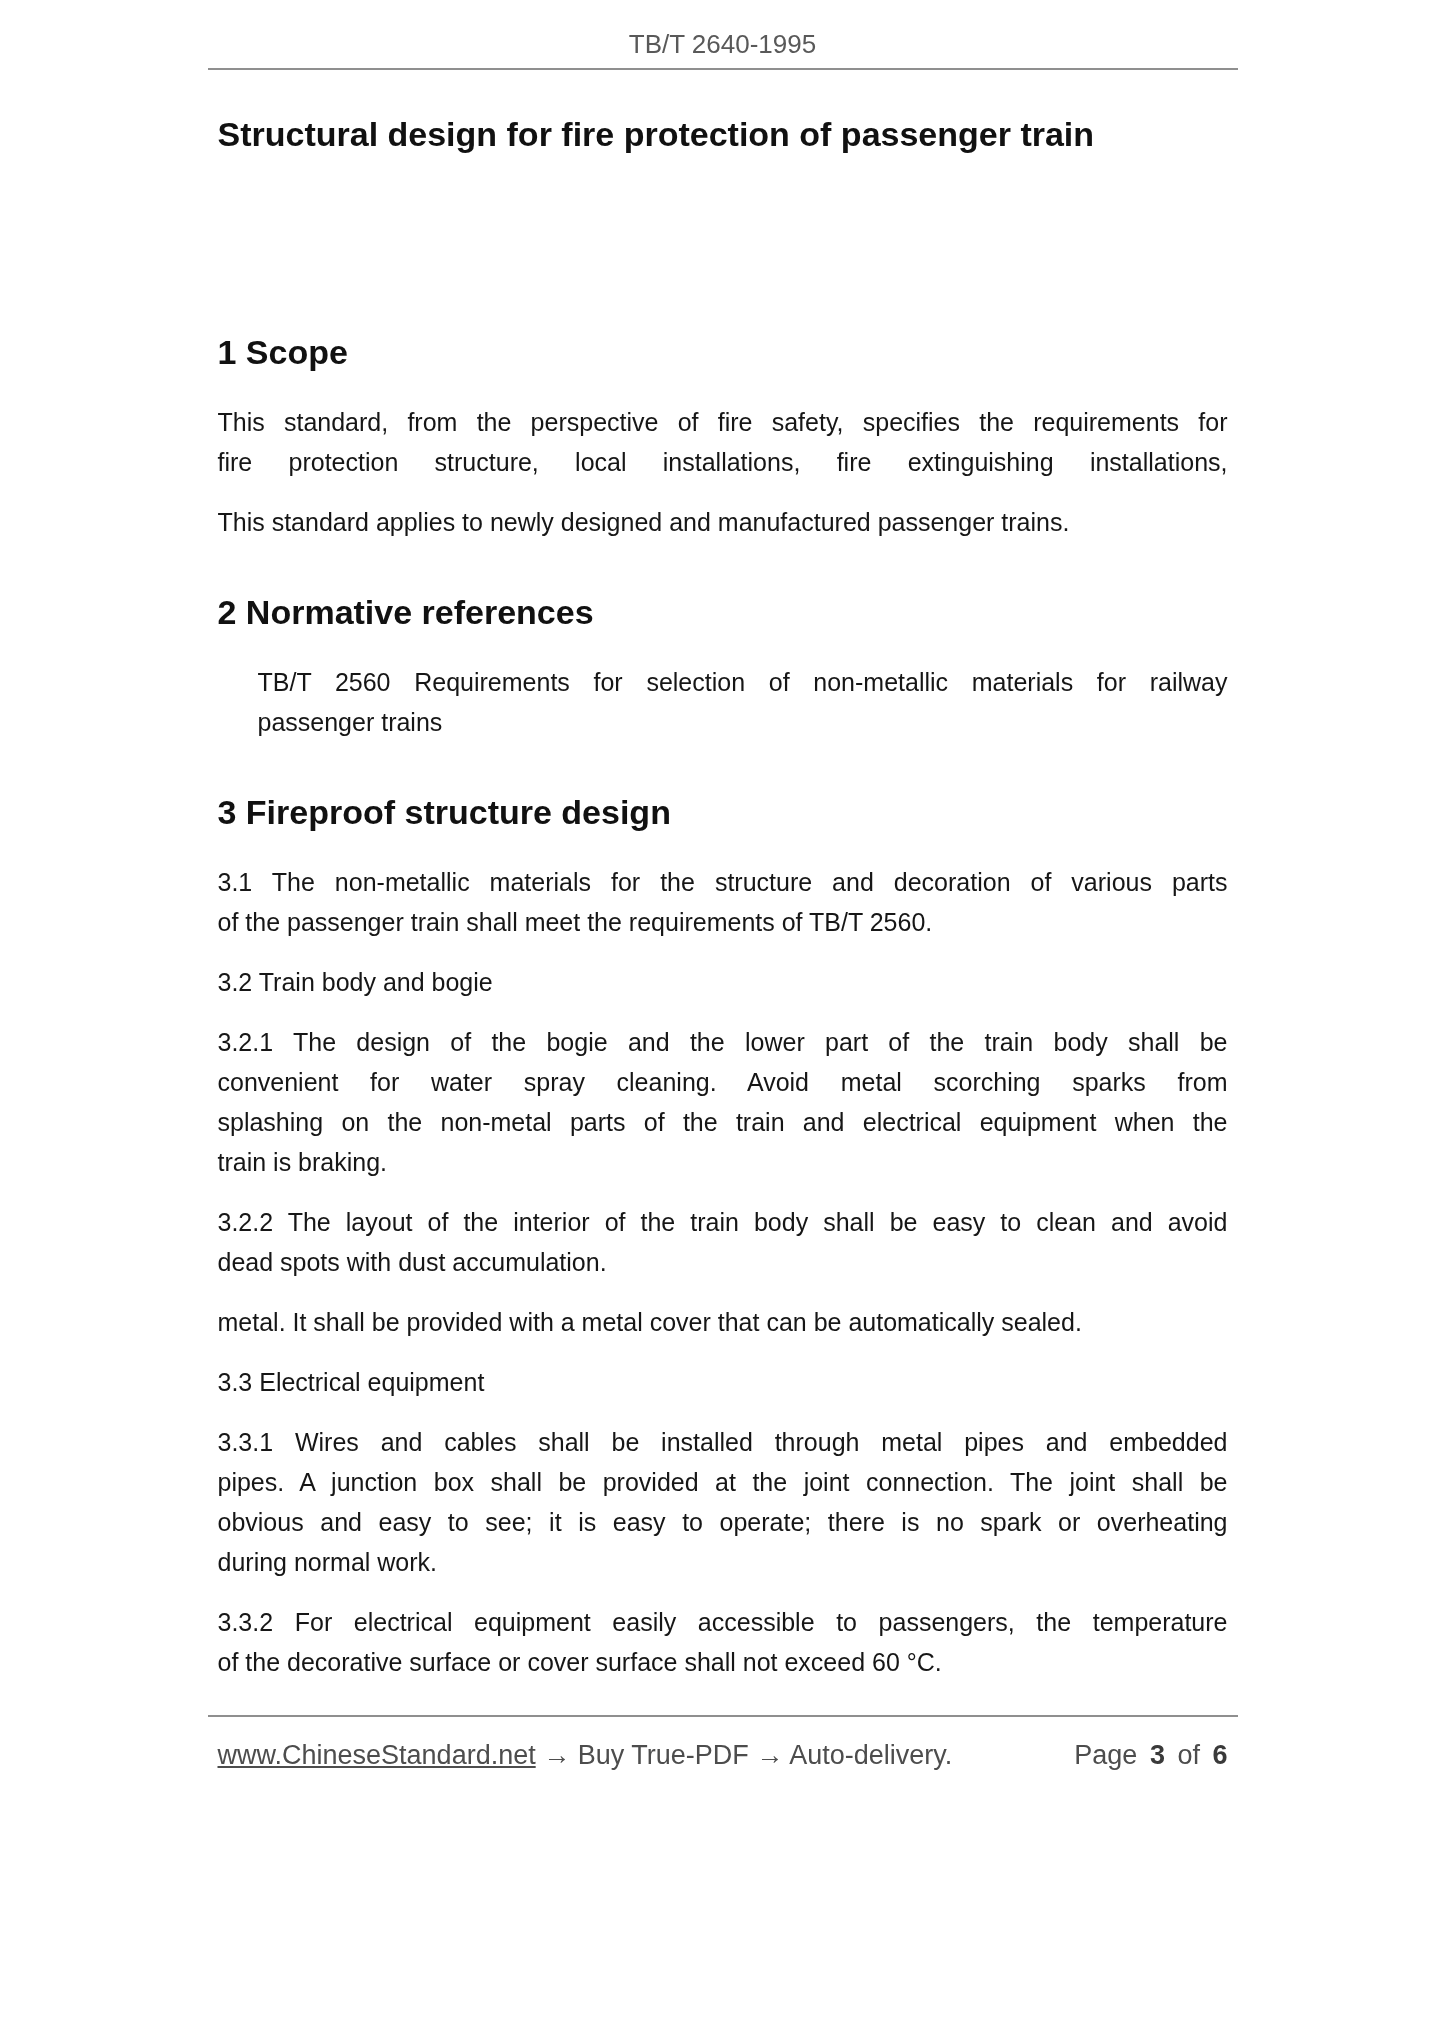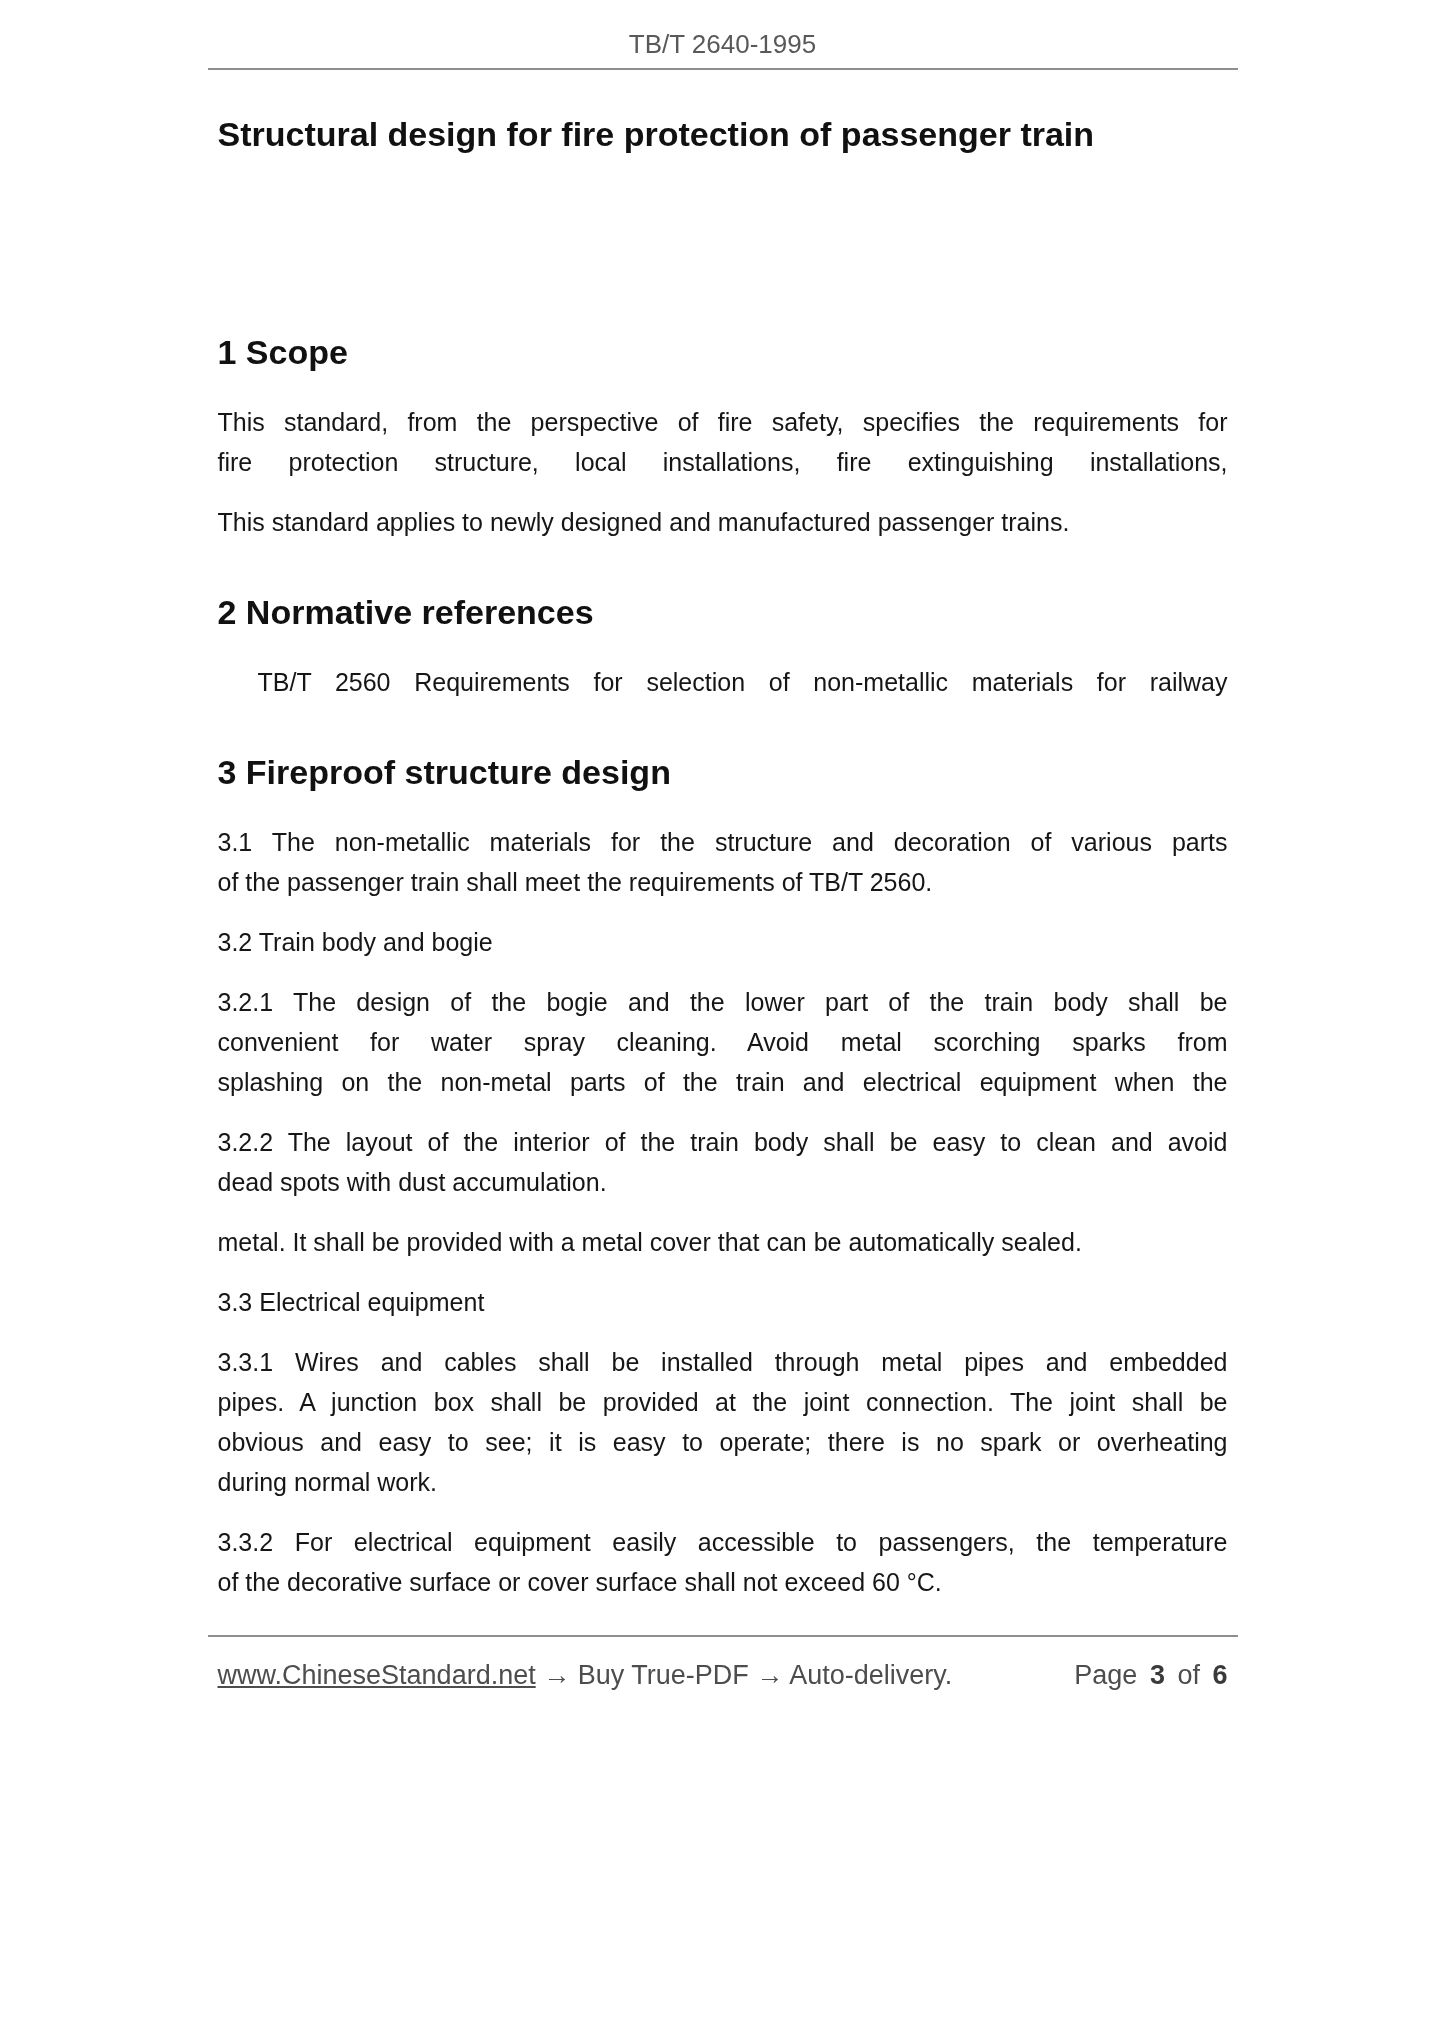--- a/index.html
+++ b/index.html
@@ -87,37 +87,39 @@
     </div>
 
     <div class="para">
       <div class="ln">This standard applies to newly designed and manufactured passenger trains.</div>
     </div>
 
     <div class="h2">2 Normative references</div>
 
     <div class="para ref">
       <div class="ln j">TB/T 2560 Requirements for selection of non-metallic materials for railway</div>
+      <div class="ln">passenger trains</div>
     </div>
 
     <div class="h2">3 Fireproof structure design</div>
 
     <div class="para">
       <div class="ln j"><strong class="num">3.1</strong> <span>The non-metallic materials for the structure and decoration of various parts</span></div>
       <div class="ln">of the passenger train shall meet the requirements of TB/T 2560.</div>
     </div>
 
     <div class="para gap-lg">
       <div class="ln"><strong class="num">3.2</strong> <span>Train body and bogie</span></div>
     </div>
 
     <div class="para gap-lg">
       <div class="ln j"><strong class="num">3.2.1</strong> <span>The design of the bogie and the lower part of the train body shall be</span></div>
       <div class="ln j">convenient for water spray cleaning. Avoid metal scorching sparks from</div>
       <div class="ln j">splashing on the non-metal parts of the train and electrical equipment when the</div>
+      <div class="ln">train is braking.</div>
     </div>
 
     <div class="para">
       <div class="ln j"><strong class="num">3.2.2</strong> <span>The layout of the interior of the train body shall be easy to clean and avoid</span></div>
       <div class="ln">dead spots with dust accumulation.</div>
     </div>
 
     <div class="para gap-lg">
       <div class="ln">metal. It shall be provided with a metal cover that can be automatically sealed.</div>
     </div>

